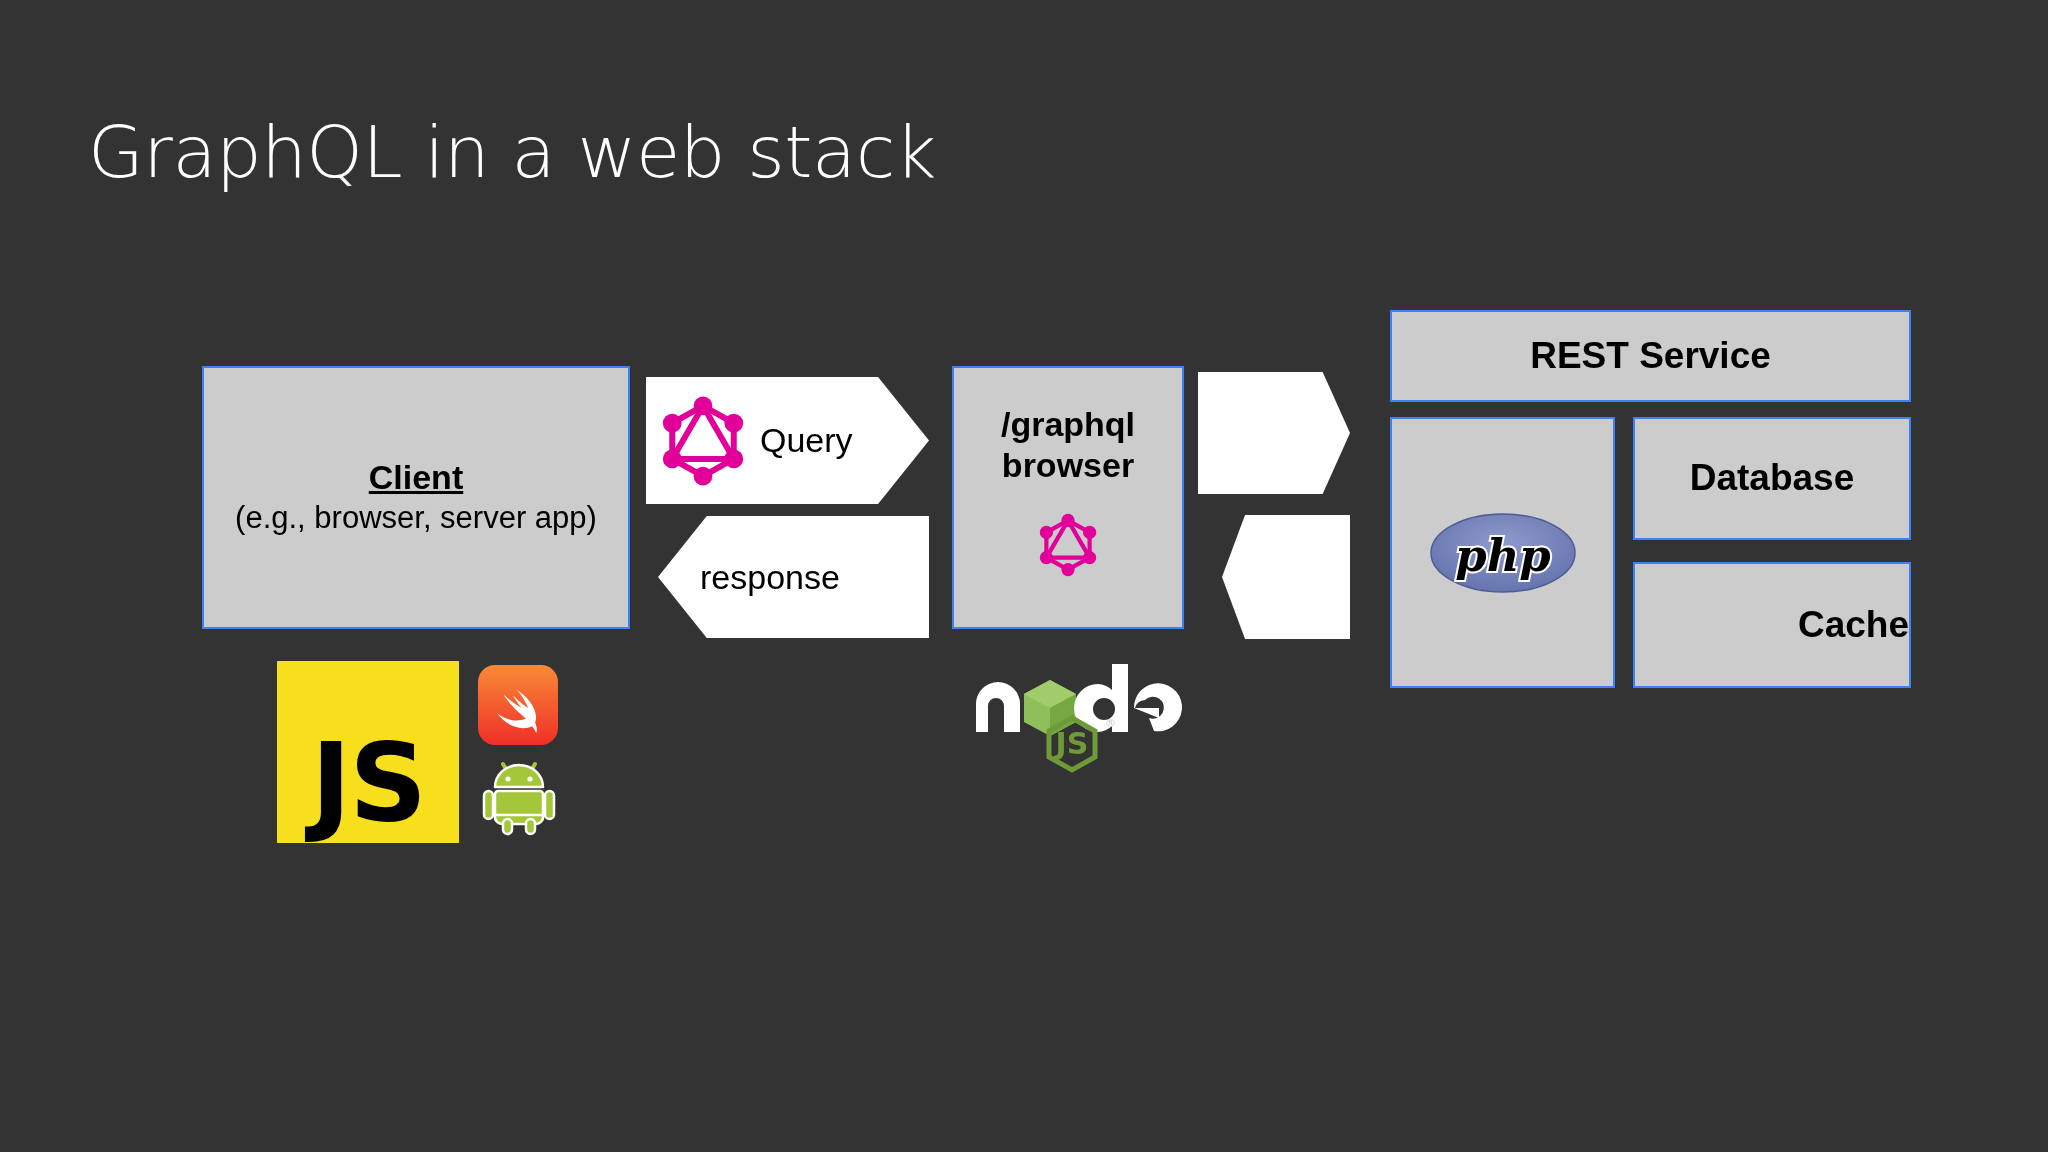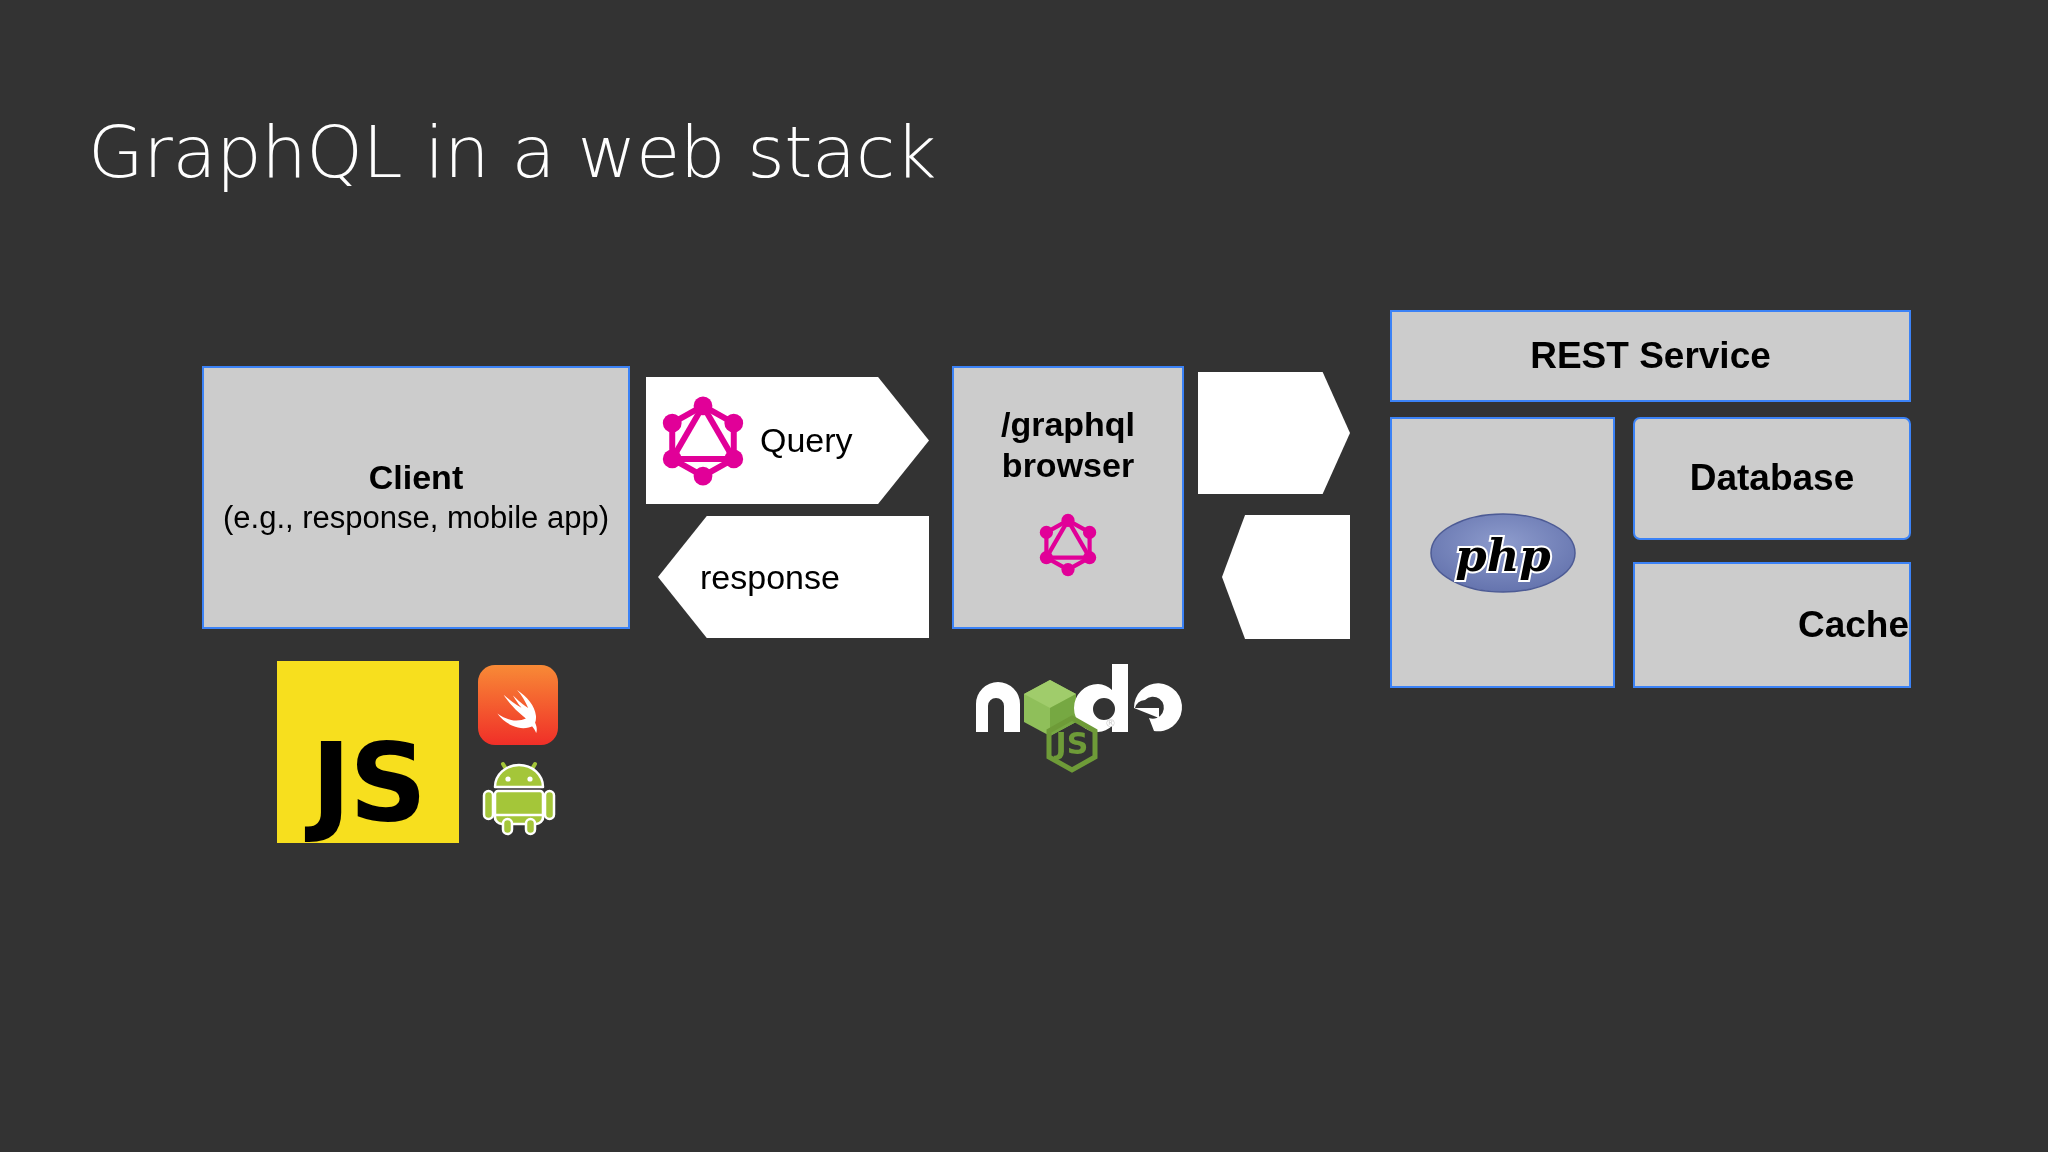--- a/index.html
+++ b/index.html
@@ -57,20 +57,21 @@
     left: 202px;
     top: 366px;
     width: 428px;
     height: 263px;
   }
   .client-title {
     font-size: 34px;
     font-weight: bold;
     line-height: 1.15;
     margin-bottom: 2px;
+    text-decoration: underline;
   }
   .client-sub {
     font-size: 31px;
     font-weight: normal;
     line-height: 1.25;
     padding: 0 12px;
   }
 
   
   #graphql-server-box {
@@ -150,21 +151,20 @@
     left: 1390px;
     top: 417px;
     width: 225px;
     height: 271px;
   }
   #database-box {
     left: 1633px;
     top: 417px;
     width: 278px;
     height: 123px;
-    border-radius: 7px;
   }
   #cache-box {
     left: 1633px;
     top: 562px;
     width: 278px;
     height: 126px;
     align-items: flex-end;
   }
   .box-label {
     font-size: 37px;
@@ -220,21 +220,21 @@
 </style>
 </head>
 <body>
 
 <div class="slide">
 
   <div class="title">GraphQL in a web stack</div>
 
   <div class="gbox" id="client-box">
     <div class="client-title">Client</div>
-    <div class="client-sub">(e.g., response, mobile app)</div>
+    <div class="client-sub">(e.g., browser, server app)</div>
   </div>
 
   <div class="arrow arrow-right" id="query-arrow">
     <span>
       <svg width="86" height="94" viewBox="0 0 100 110">
         <g stroke="#E10098" stroke-width="7" fill="none">
           <line x1="50" y1="14" x2="14" y2="34"></line>
           <line x1="50" y1="14" x2="86" y2="34"></line>
           <line x1="86" y1="34" x2="86" y2="76"></line>
           <line x1="86" y1="76" x2="50" y2="96"></line>

